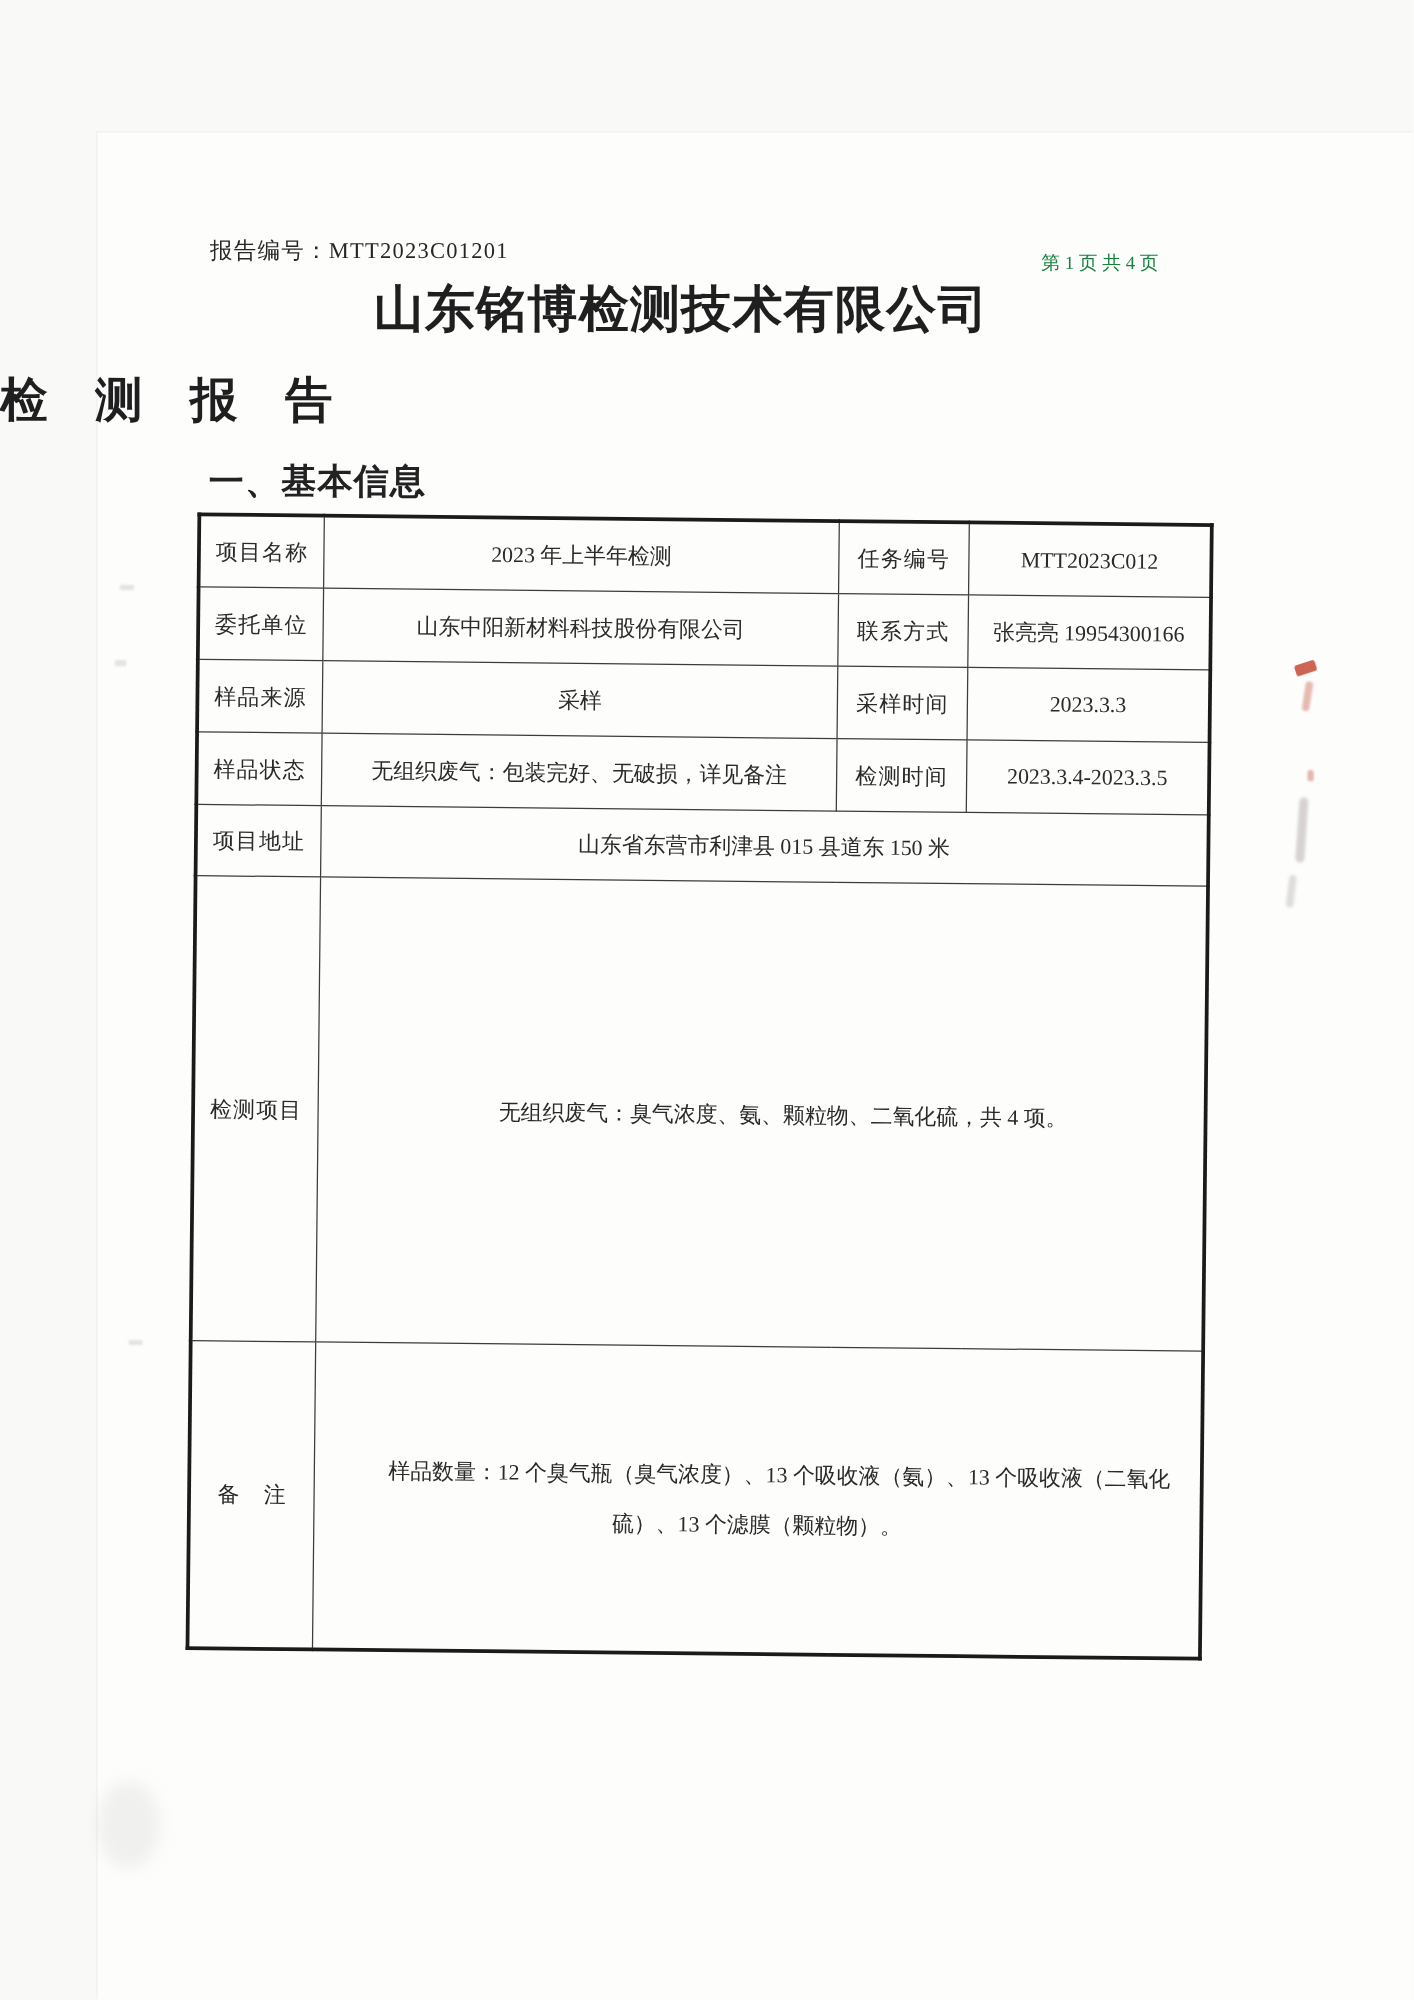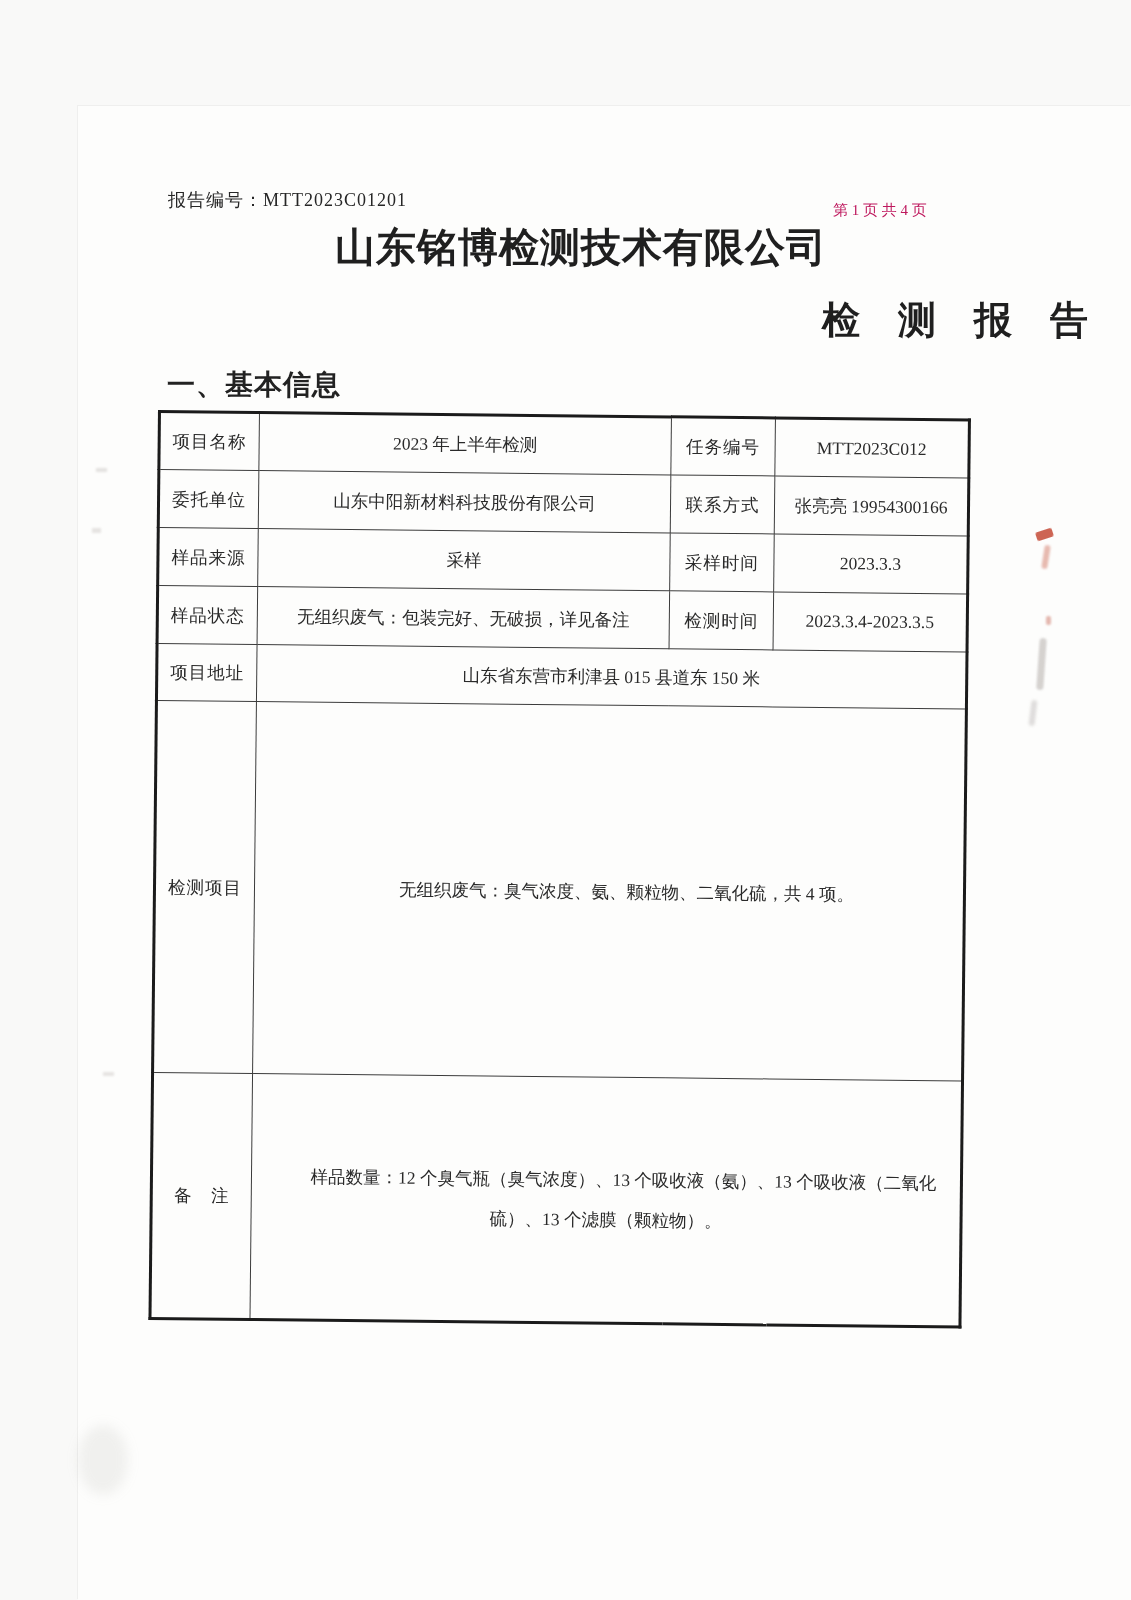--- a/index.html
+++ b/index.html
@@ -10,27 +10,27 @@
     color:#262626;
   }
   
   .paper{
     position:absolute;left:78px;top:106px;right:0;bottom:0;
     background:#fdfdfc;
     box-shadow:-1px -1px 0 rgba(0,0,0,0.04);
   }
   .hdr-line{position:absolute;white-space:nowrap;font-family:Liberation Serif, serif;}
   .report-no{left:168px;top:188px;font-size:18px;letter-spacing:1px;}
-  .page-ind{left:833px;top:201px;font-size:15px;color:#be185d;}
+  .page-ind{left:833px;top:201px;font-size:15px;color:#15803d;}
   .company-title{
     position:absolute;left:0;top:220px;width:1090px;text-align:center;
-    font-size:40px;font-weight:bold;letter-spacing:1px;color:#1f1f1f;margin-left:36px;
+    font-size:40px;font-weight:bold;letter-spacing:1px;color:#1f1f1f;
   }
   .report-title{
-    position:absolute;left:0;top:295px;width:1088px;text-align:right;
+    position:absolute;left:0;top:295px;width:1088px;text-align:left;
     font-size:38px;font-weight:bold;color:#1f1f1f;
   }
   .section-title{
     position:absolute;left:167px;top:366px;font-size:28px;font-weight:bold;
     letter-spacing:1px;color:#222;
   }
   .tbl-wrap{
     position:absolute;left:158px;top:410px;width:810px;
     transform:rotate(0.6deg);transform-origin:0 0;
   }

